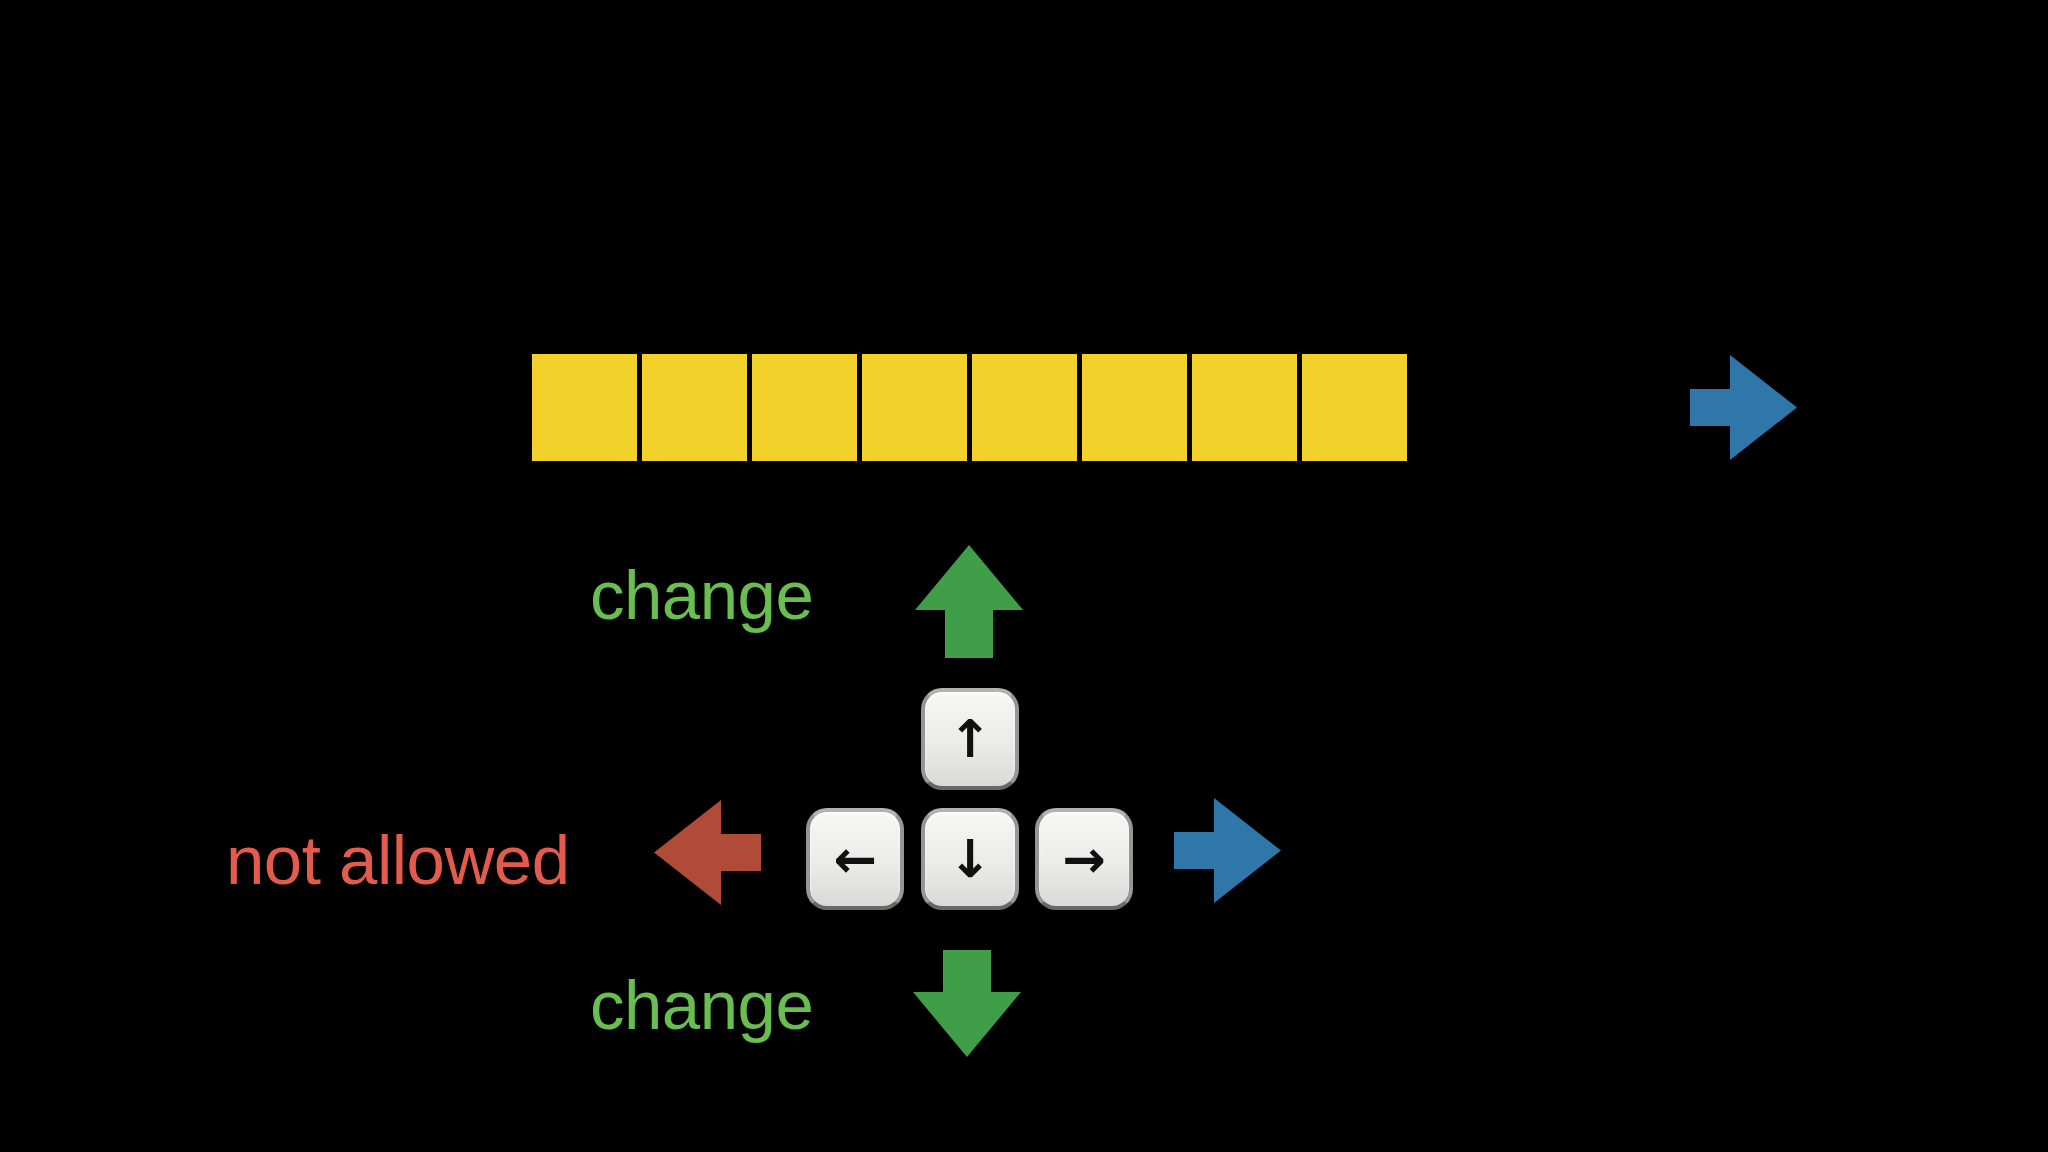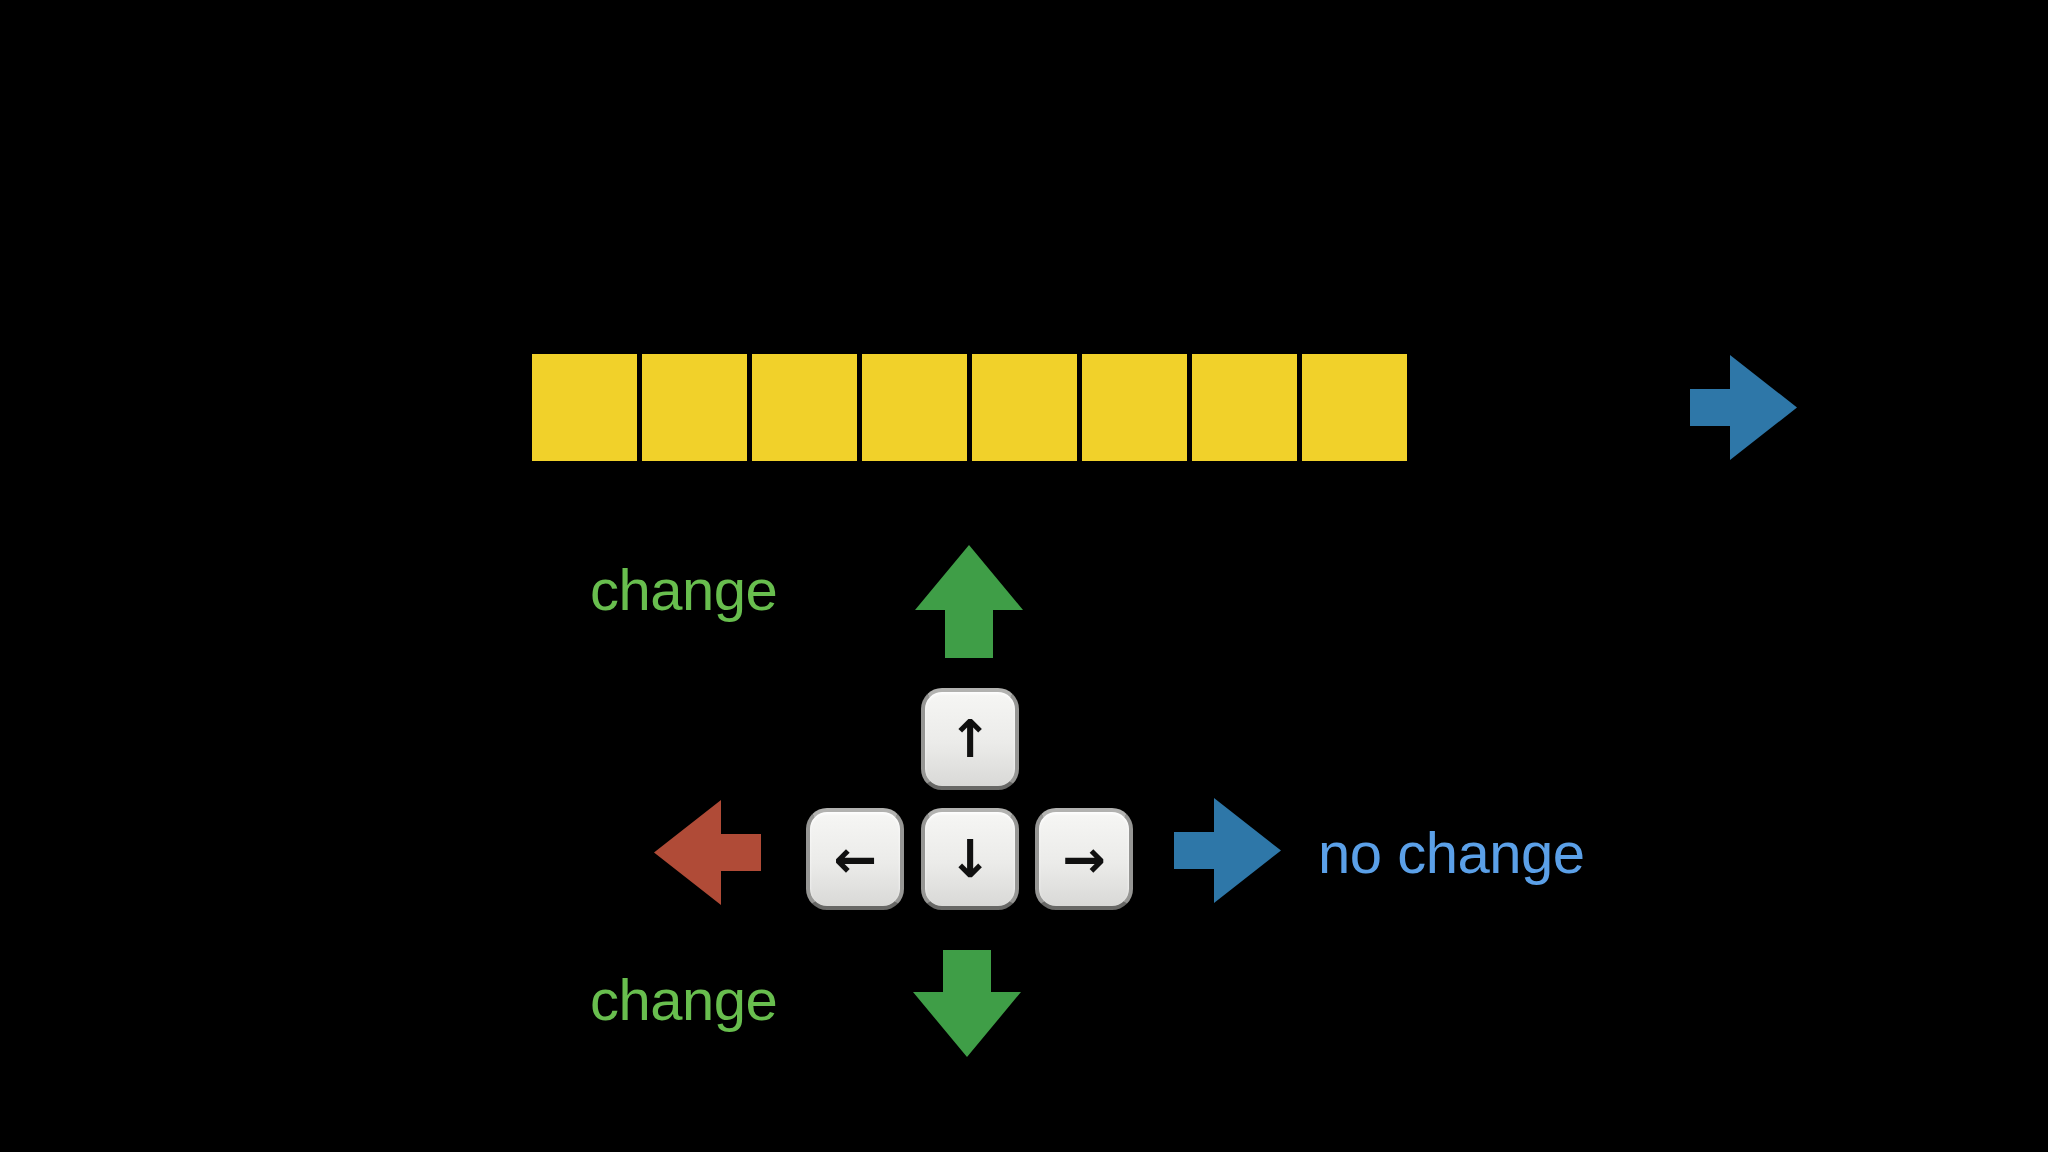--- a/index.html
+++ b/index.html
@@ -35,21 +35,21 @@
     position: absolute;
     line-height: 0;
   }
   
   .label {
     position: absolute;
     line-height: 1;
     white-space: nowrap;
     letter-spacing: -0.5px;
   }
-  .label-side  { font-size: 58px; }
+  .label-side  { font-size: 69px; }
   .label-direction { font-size: 80px; }
   
   .key {
     position: absolute;
     box-sizing: border-box;
     width: 98px;
     height: 102px;
     border-radius: 21px;
     border: 4px solid #969694;
     border-top-color: #b2b2b0;
@@ -113,27 +113,27 @@
   </div>
   <div class="key" id="key-right">
     <span class="key-glyph">→</span>
   </div>
 
   <span class="icon" style="left:654px; top:800px;">
     <svg width="107" height="105" viewBox="0 0 107 105">
       <polygon points="107,34 67,34 67,0 0,52.5 67,105 67,71 107,71" fill="#B04B37"></polygon>
     </svg>
   </span>
+  <div class="label label-side" style="left: 226px; top: 826px; color: rgb(226, 91, 76);">not allowed</div>
 
   <span class="icon" style="left:1174px; top:798px;">
     <svg width="107" height="105" viewBox="0 0 107 105">
       <polygon points="0,34 40,34 40,0 107,52.5 40,105 40,71 0,71" fill="#2E77A8"></polygon>
     </svg>
   </span>
-  <div class="label label-side" style="left: 1318px; top: 824px; color: rgb(91, 160, 232);">no change</div>
 
   <span class="icon" style="left:913px; top:950px;">
     <svg width="108" height="107" viewBox="0 0 108 107">
       <polygon points="54,107 108,42 78,42 78,0 30,0 30,42 0,42" fill="#3F9E47"></polygon>
     </svg>
   </span>
   <div class="label label-side" style="left: 590px; top: 971px; color: rgb(104, 190, 78);">change</div>
 
 </div>
 

